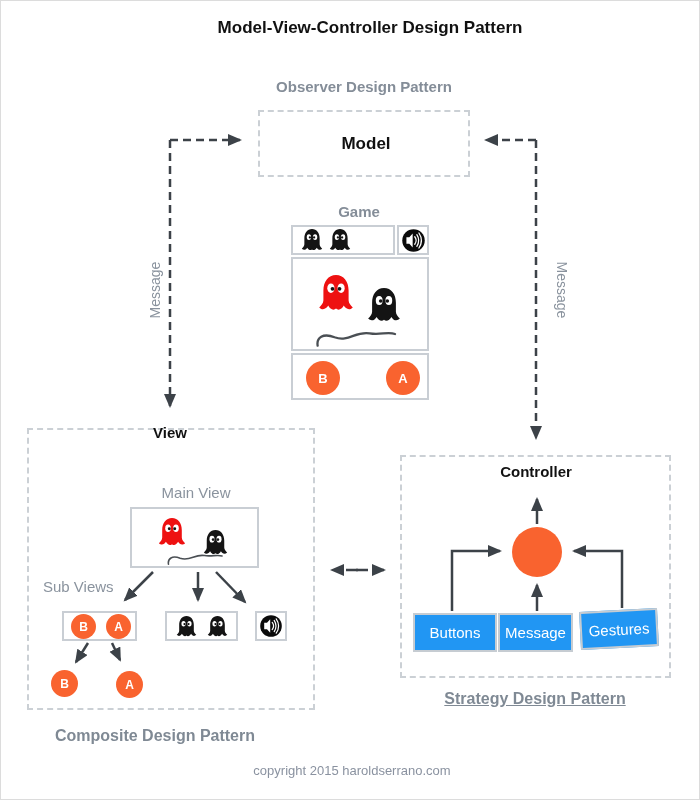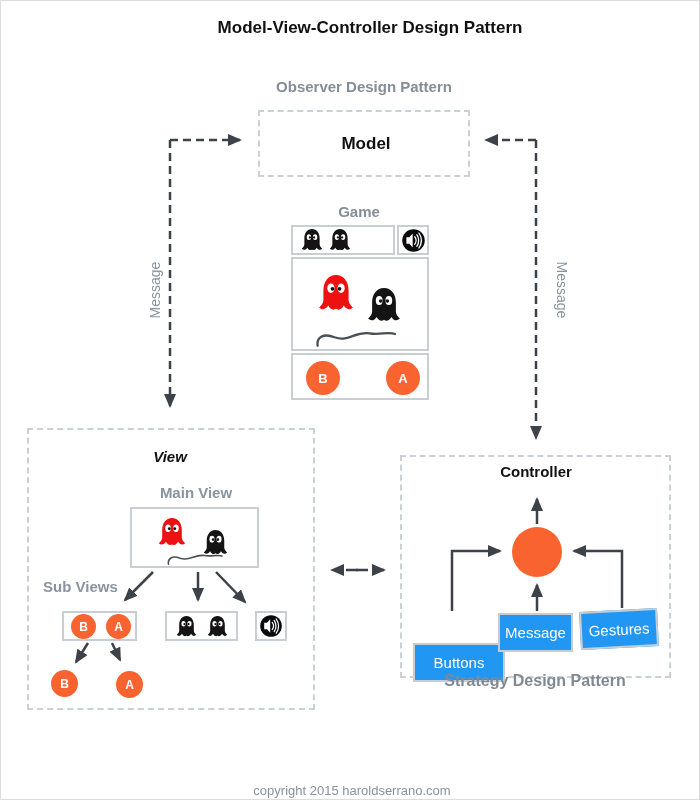--- a/index.html
+++ b/index.html
@@ -6,21 +6,21 @@
   .canvas{
     position:relative;width:700px;height:800px;background:#fff;
     font-family:"Liberation Sans", sans-serif;
     box-shadow: inset 0 0 0 1px #dcdcdc;
     overflow:hidden;
   }
   .abs{position:absolute;}
   .ctr{transform:translateX(-50%);text-align:center;white-space:nowrap;}
   .title{font-size:17px;font-weight:bold;color:#111;}
   .graylbl{color:#848d98;font-size:15px;font-weight:bold;}
-  .graylbl-reg{color:#8a939e;font-size:15px;font-weight:bold;}
+  .graylbl-reg{color:#8a939e;font-size:15px;font-weight:normal;}
   .blacklbl{color:#111;font-size:15px;font-weight:bold;}
   .caption{color:#7f8994;font-size:16px;font-weight:bold;}
   .dashed-box{border:2px dashed #cbd0d5;background:transparent;box-sizing:border-box;}
   .solid-box{border:2px solid #c9ced4;background:#fff;box-sizing:border-box;}
   .msg{color:#8a939e;font-size:14px;}
   .msg.left{transform:translate(-50%,-50%) rotate(-90deg);}
   .msg.right{transform:translate(-50%,-50%) rotate(90deg);}
   .ocircle{
     background:#f9632f;border-radius:50%;color:#fff;
     display:flex;align-items:center;justify-content:center;
@@ -133,21 +133,21 @@
         </svg>
     </div>
 
     <div class="abs solid-box" style="left:0;top:128px;width:138px;height:47px;">
       <div class="abs ocircle" style="left:13px;top:6px;width:34px;height:34px;font-size:13px;">B</div>
       <div class="abs ocircle" style="left:93px;top:6px;width:34px;height:34px;font-size:13px;">A</div>
     </div>
   </div>
 
   <div class="abs dashed-box" style="left:27px;top:428px;width:288px;height:282px;"></div>
-  <div class="abs ctr blacklbl" style="left:170px;top:448px;font-style:italic;">View</div>
+  <div class="abs ctr blacklbl" style="left:170px;top:424px;">View</div>
   <div class="abs ctr graylbl-reg" style="left:196px;top:484px;">Main View</div>
 
   <div class="abs solid-box" style="left:130px;top:507px;width:129px;height:61px;">
     <svg class="abs ghost red" style="left:26px;top:7px;" width="28" height="32">
         <use href="#ghost-sym"></use>
       </svg>
     <svg class="abs ghost black" style="left:71px;top:19px;" width="25" height="29">
         <use href="#ghost-sym"></use>
       </svg>
     <svg class="abs wave" style="left:9px;top:38px;" width="108" height="18">
@@ -173,27 +173,28 @@
 
   <div class="abs solid-box cell-flex" style="left:255px;top:611px;width:32px;height:30px;justify-content:center;">
     <svg class="speaker" width="24" height="24">
         <use href="#speaker-sym"></use>
       </svg>
   </div>
 
   <div class="abs ocircle" style="left:51px;top:670px;width:27px;height:27px;font-size:12px;">B</div>
   <div class="abs ocircle" style="left:116px;top:671px;width:27px;height:27px;font-size:12px;">A</div>
 
+  <div class="abs ctr caption" style="left:155px;top:727px;">Composite Design Pattern</div>
 
   <div class="abs dashed-box" style="left:400px;top:455px;width:271px;height:223px;"></div>
   <div class="abs ctr blacklbl" style="left:536px;top:463px;">Controller</div>
 
   <div class="abs ocircle" style="left:512px;top:527px;width:50px;height:50px;"></div>
 
-  <div class="abs bluebtn" style="left:413px;top:643px;width:92px;height:39px;">Buttons</div>
+  <div class="abs bluebtn" style="left:413px;top:613px;width:84px;height:39px;">Buttons</div>
   <div class="abs bluebtn" style="left:498px;top:613px;width:75px;height:39px;">Message</div>
   <div class="abs bluebtn" style="left:580px;top:610px;width:78px;height:38px;transform:rotate(-3deg);">Gestures</div>
 
-  <div class="abs ctr caption" style="left:535px;top:672px;">Strategy Design Pattern</div>
-
-  <div class="abs ctr footer" style="left:352px;top:763px;margin-top:20px;">copyright 2015 haroldserrano.com</div>
+  <div class="abs ctr caption" style="left:535px;top:690px;text-decoration:underline;">Strategy Design Pattern</div>
+
+  <div class="abs ctr footer" style="left:352px;top:763px;">copyright 2015 haroldserrano.com</div>
 
 </div>
 
 </body></html>

